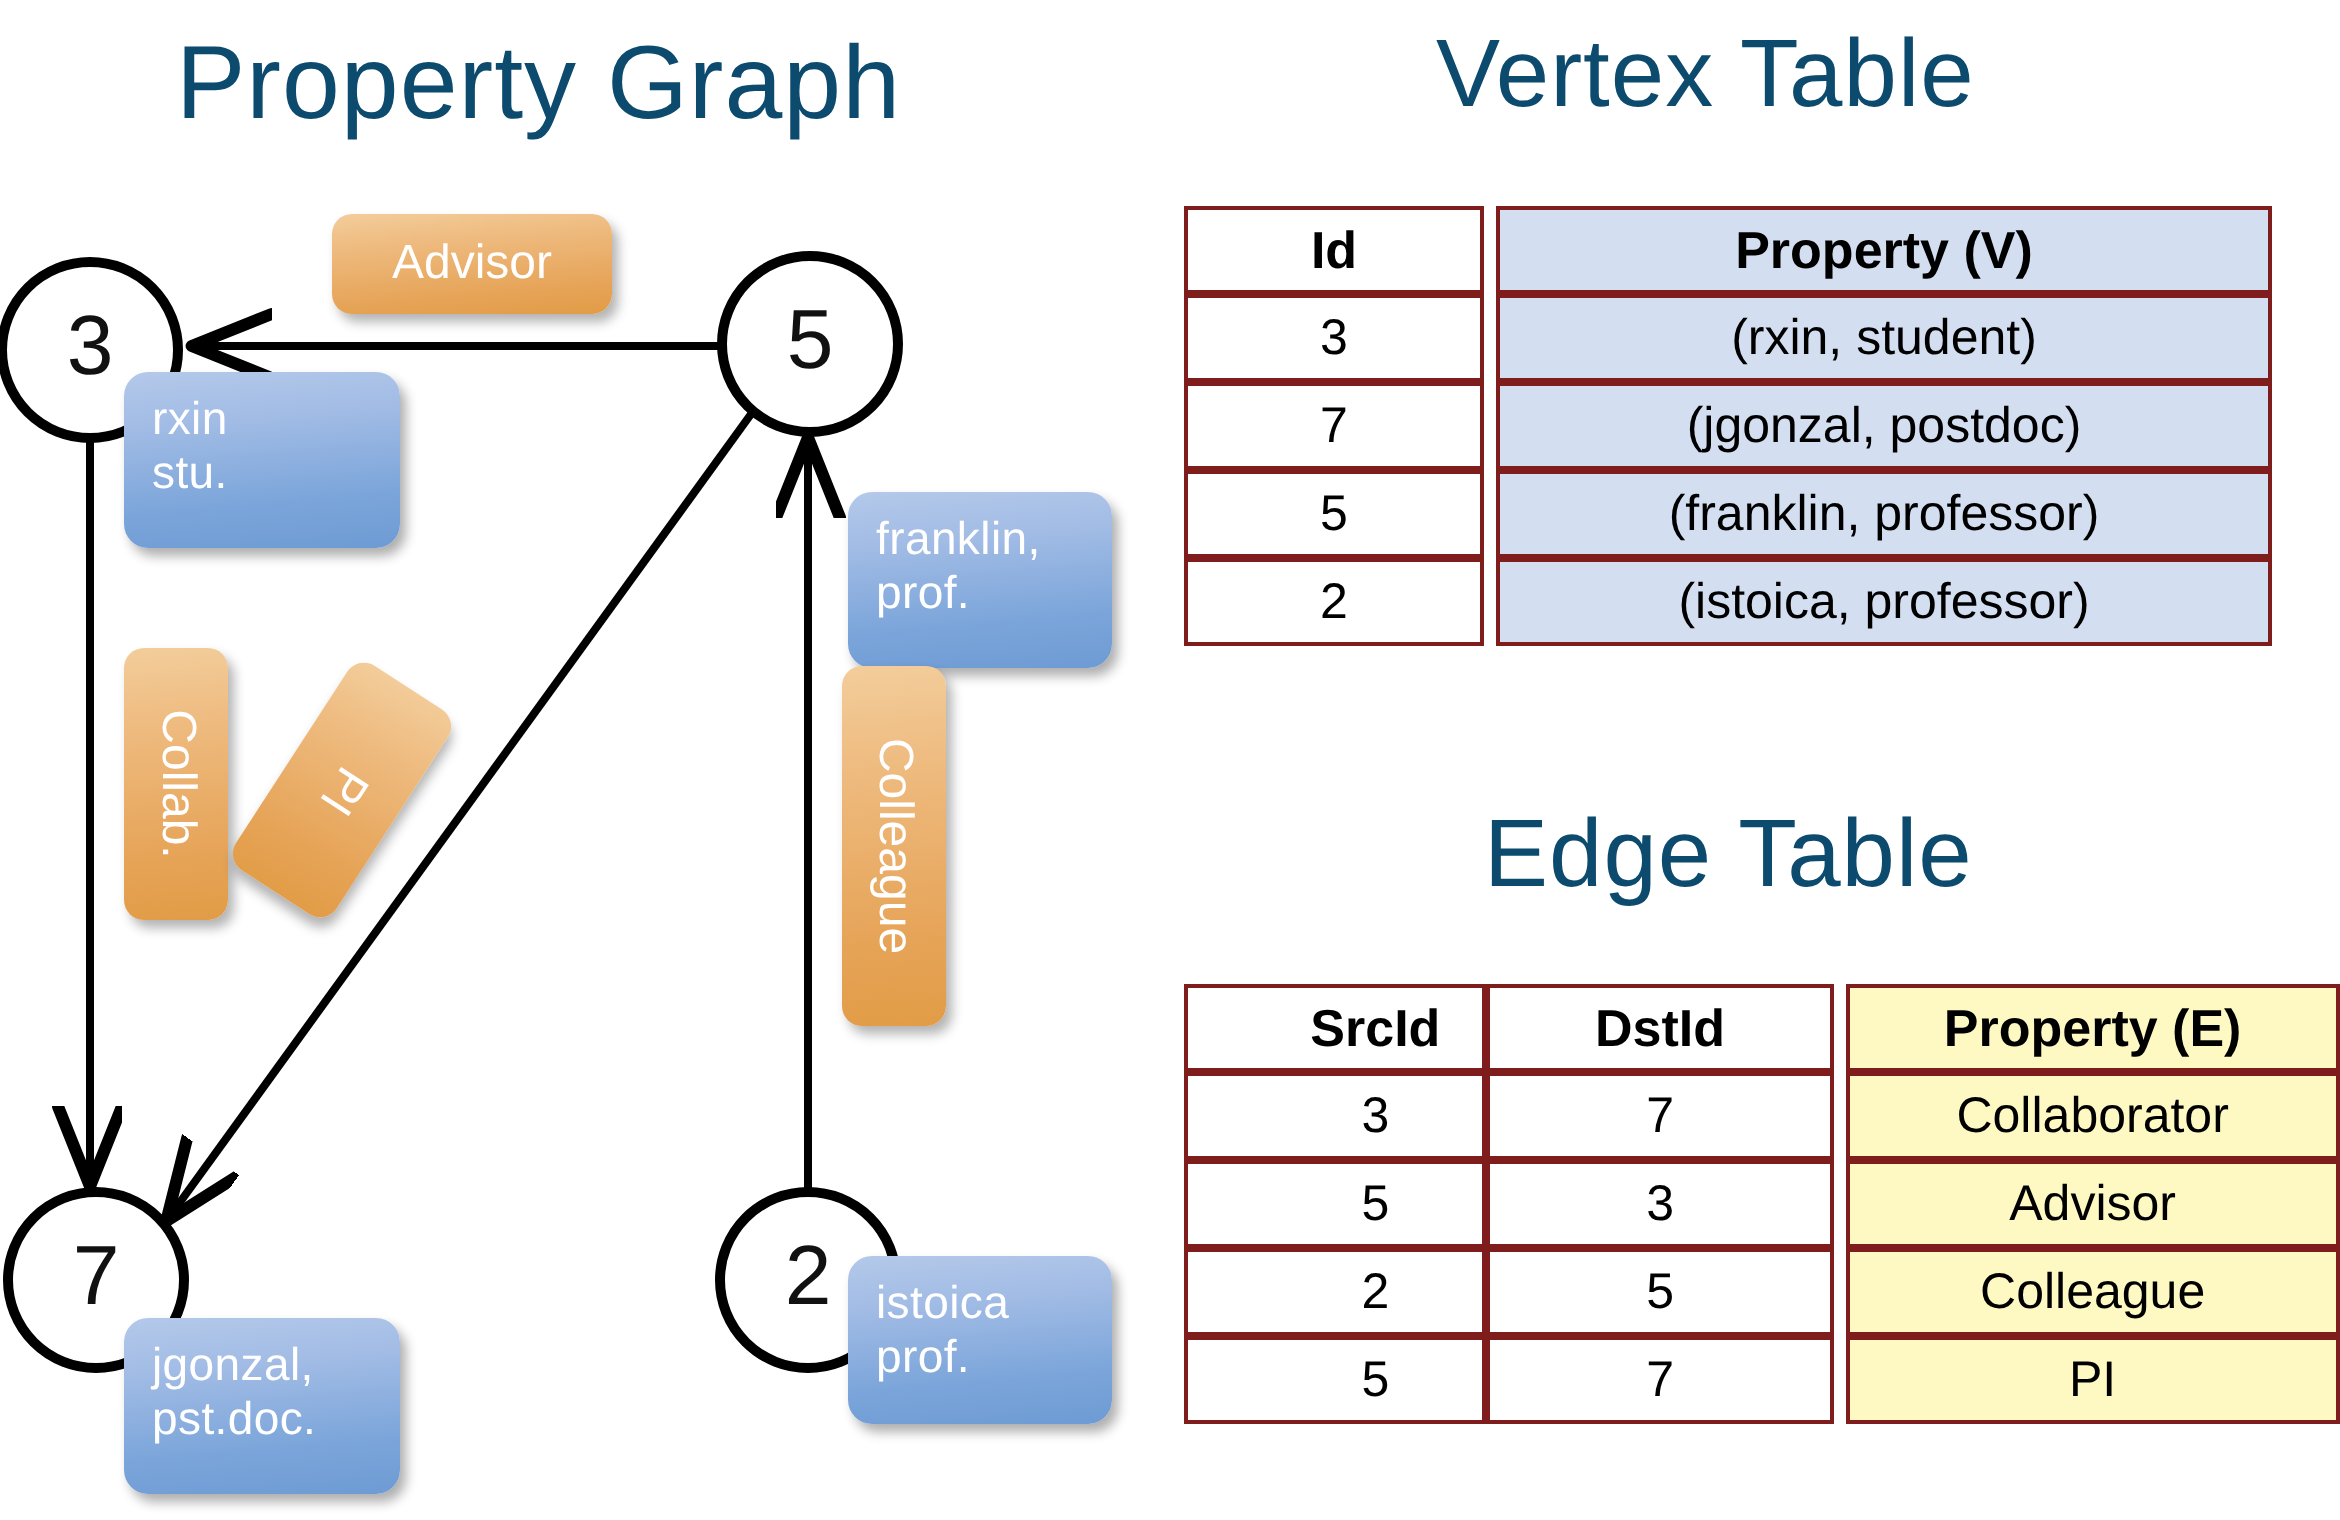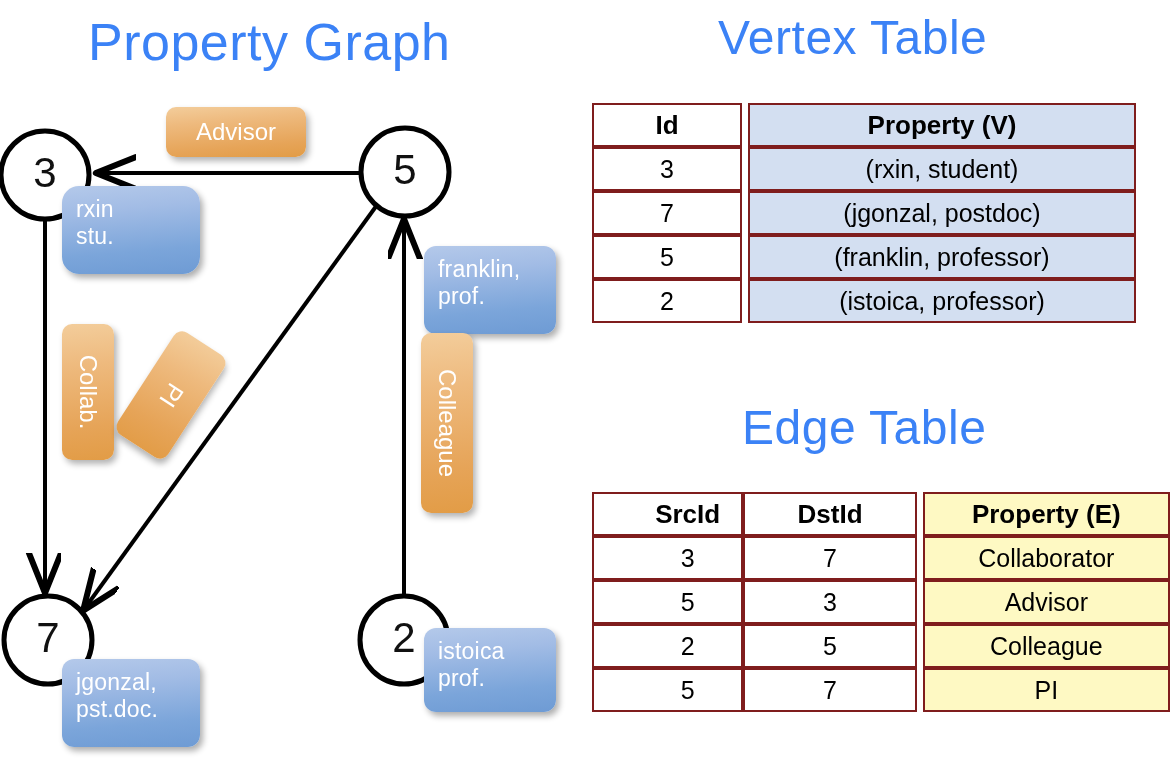--- a/index.html
+++ b/index.html
@@ -6,21 +6,21 @@
   body{width:1170px;height:760px;overflow:hidden;
        font-family:"Liberation Sans",sans-serif;color:#000;}
   .stage{position:relative;width:1170px;height:760px;}
 
   
   .title{
     position:absolute;
     font-family:"Liberation Sans",sans-serif;
     font-weight:300;
     letter-spacing:.5px;
-    color:#3b82f6;
+    color:#0c4a6e;
     white-space:nowrap;
   }
   #graph-title{left:88px;top:12px;font-size:52px;}
   #vertex-title{left:718px;top:10px;font-size:48px;}
   #edge-title{left:742px;top:400px;font-size:48px;}
 
   
   #graph-svg{position:absolute;left:0;top:0;width:585px;height:760px;}
 
   .node-label{
@@ -122,21 +122,21 @@
     <circle cx="405" cy="172" r="44" fill="#fff" stroke="#000" stroke-width="5"></circle>
     <circle cx="48" cy="640" r="44" fill="#fff" stroke="#000" stroke-width="5"></circle>
     <circle cx="404" cy="640" r="44" fill="#fff" stroke="#000" stroke-width="5"></circle>
   </svg>
 
   <div class="node-label" style="left:15px;top:152px;">3</div>
   <div class="node-label" style="left:375px;top:149px;">5</div>
   <div class="node-label" style="left:18px;top:617px;">7</div>
   <div class="node-label" style="left:374px;top:617px;">2</div>
 
-  <div class="vbox" style="left:62px;top:186px;width:138px;height:88px;border-radius:17px;">
+  <div class="vbox" style="left:62px;top:186px;width:138px;height:88px;">
     <div>rxin</div>
     <div>stu.</div>
   </div>
   <div class="vbox" style="left:424px;top:198px;width:132px;height:88px;margin-top:48px;">
     <div>franklin,</div>
     <div>prof.</div>
   </div>
   <div class="vbox" style="left:62px;top:659px;width:138px;height:88px;">
     <div>jgonzal,</div>
     <div>pst.doc.</div>

